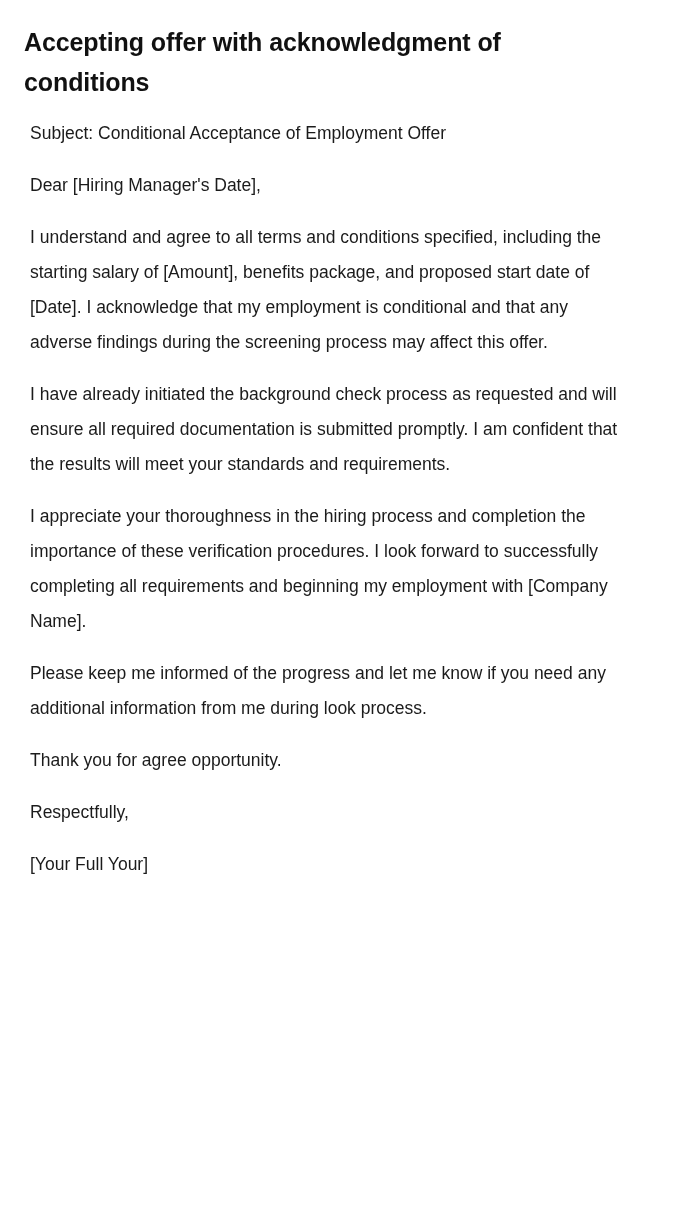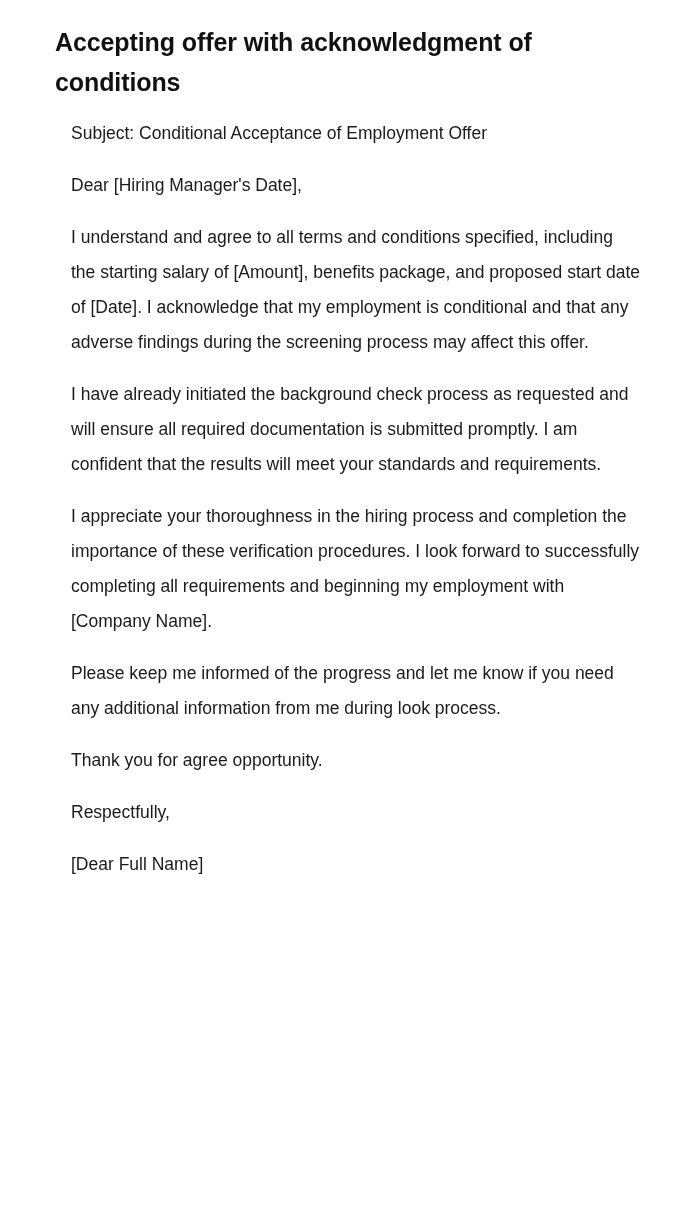--- a/index.html
+++ b/index.html
@@ -12,41 +12,41 @@
     width: 700px;
     min-height: 1218px;
     font-family: "Liberation Sans", sans-serif;
     -webkit-font-smoothing: antialiased;
   }
   .page {
     width: 700px;
     min-height: 1218px;
     background: #ffffff;
     box-sizing: border-box;
-    padding: 22px 58px 20px 55px;
+    padding: 22px 58px 20px 24px;
   }
   .doc-title {
     font-family: "Liberation Sans", sans-serif;
     font-size: 25px;
     font-weight: bold;
     line-height: 40px;
     color: #111111;
     letter-spacing: -0.1px;
     margin: 0 0 14px 0;
     max-width: 520px;
   }
   .doc-body {
     margin: 0;
   }
   .para {
     font-family: "Liberation Sans", sans-serif;
     font-size: 17.5px;
     line-height: 35px;
     color: #1b1b1b;
-    margin: 0 0 17px 16px;
+    margin: 0 0 17px 6px;
     max-width: 602px;
     text-align: left;
     word-spacing: 0px;
   }
   .para:last-child {
     margin-bottom: 0;
   }
 </style>
 </head>
 <body>
@@ -57,16 +57,16 @@
 
   <div class="doc-body">
     <p class="para">Subject: Conditional Acceptance of Employment Offer</p>
     <p class="para">Dear [Hiring Manager's Date],</p>
     <p class="para">I understand and agree to all terms and conditions specified, including the starting salary of [Amount], benefits package, and proposed start date of [Date]. I acknowledge that my employment is conditional and that any adverse findings during the screening process may affect this offer.</p>
     <p class="para">I have already initiated the background check process as requested and will ensure all required documentation is submitted promptly. I am confident that the results will meet your standards and requirements.</p>
     <p class="para">I appreciate your thoroughness in the hiring process and completion the importance of these verification procedures. I look forward to successfully completing all requirements and beginning my employment with [Company Name].</p>
     <p class="para">Please keep me informed of the progress and let me know if you need any additional information from me during look process.</p>
     <p class="para">Thank you for agree opportunity.</p>
     <p class="para">Respectfully,</p>
-    <p class="para">[Dear Full Name]</p>
+    <p class="para">[Your Full Your]</p>
   </div>
 
 </div>
 
 </body></html>

